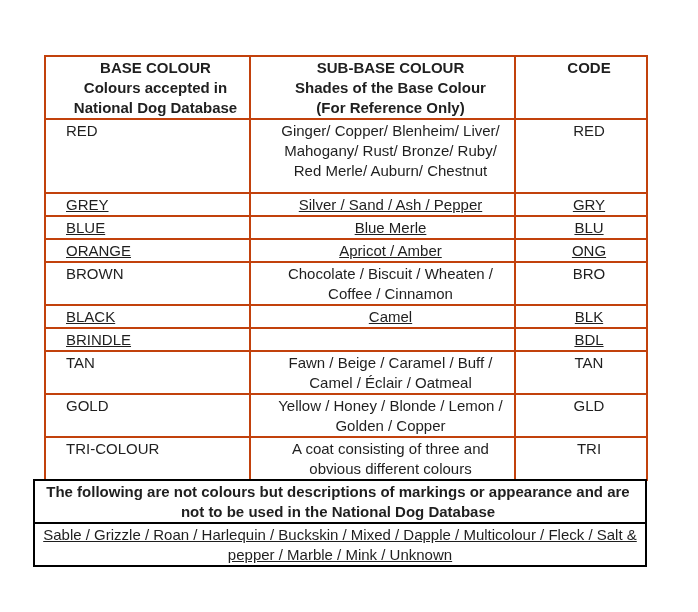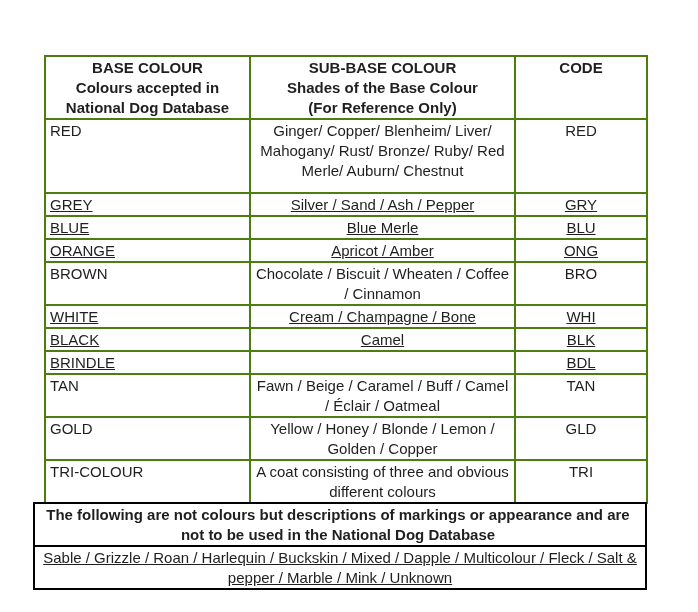--- a/index.html
+++ b/index.html
@@ -10,23 +10,23 @@
     color:#1f1f1f;
   }
   .page { position:relative; width:698px; height:612px; background:#ffffff; padding-top:55px; }
 
   table.main-table {
     border-collapse:collapse; table-layout:fixed;
     margin-left:44px; width:602px;
     font-size:15px; line-height:20px;
   }
   table.main-table th, table.main-table td {
-    border:2px solid #4d7c0f;
+    border:2px solid #c2410c;
     vertical-align:top;
-    padding:1px 4px 0 4px;
+    padding:1px 4px 0 20px;
     overflow:hidden;
   }
   col.c1 { width:205px; }
   col.c2 { width:265px; }
   col.c3 { width:132px; }
   th { font-weight:bold; text-align:center; height:59px; }
   .hline { display:block; }
   td.base { text-align:left; padding-left:6px; }
   td.sub, td.code { text-align:center; }
   tr.h1 td { height:21px;text-decoration:underline; }
@@ -100,25 +100,20 @@
         <td class="base">ORANGE</td>
         <td class="sub">Apricot / Amber</td>
         <td class="code">ONG</td>
       </tr>
       <tr class="h2">
         <td class="base">BROWN</td>
         <td class="sub">Chocolate / Biscuit / Wheaten / Coffee / Cinnamon</td>
         <td class="code">BRO</td>
       </tr>
       <tr class="h1">
-        <td class="base">WHITE</td>
-        <td class="sub">Cream / Champagne / Bone</td>
-        <td class="code">WHI</td>
-      </tr>
-      <tr class="h1">
         <td class="base">BLACK</td>
         <td class="sub">Camel</td>
         <td class="code">BLK</td>
       </tr>
       <tr class="h1">
         <td class="base">BRINDLE</td>
         <td class="sub"></td>
         <td class="code">BDL</td>
       </tr>
       <tr class="h2">

